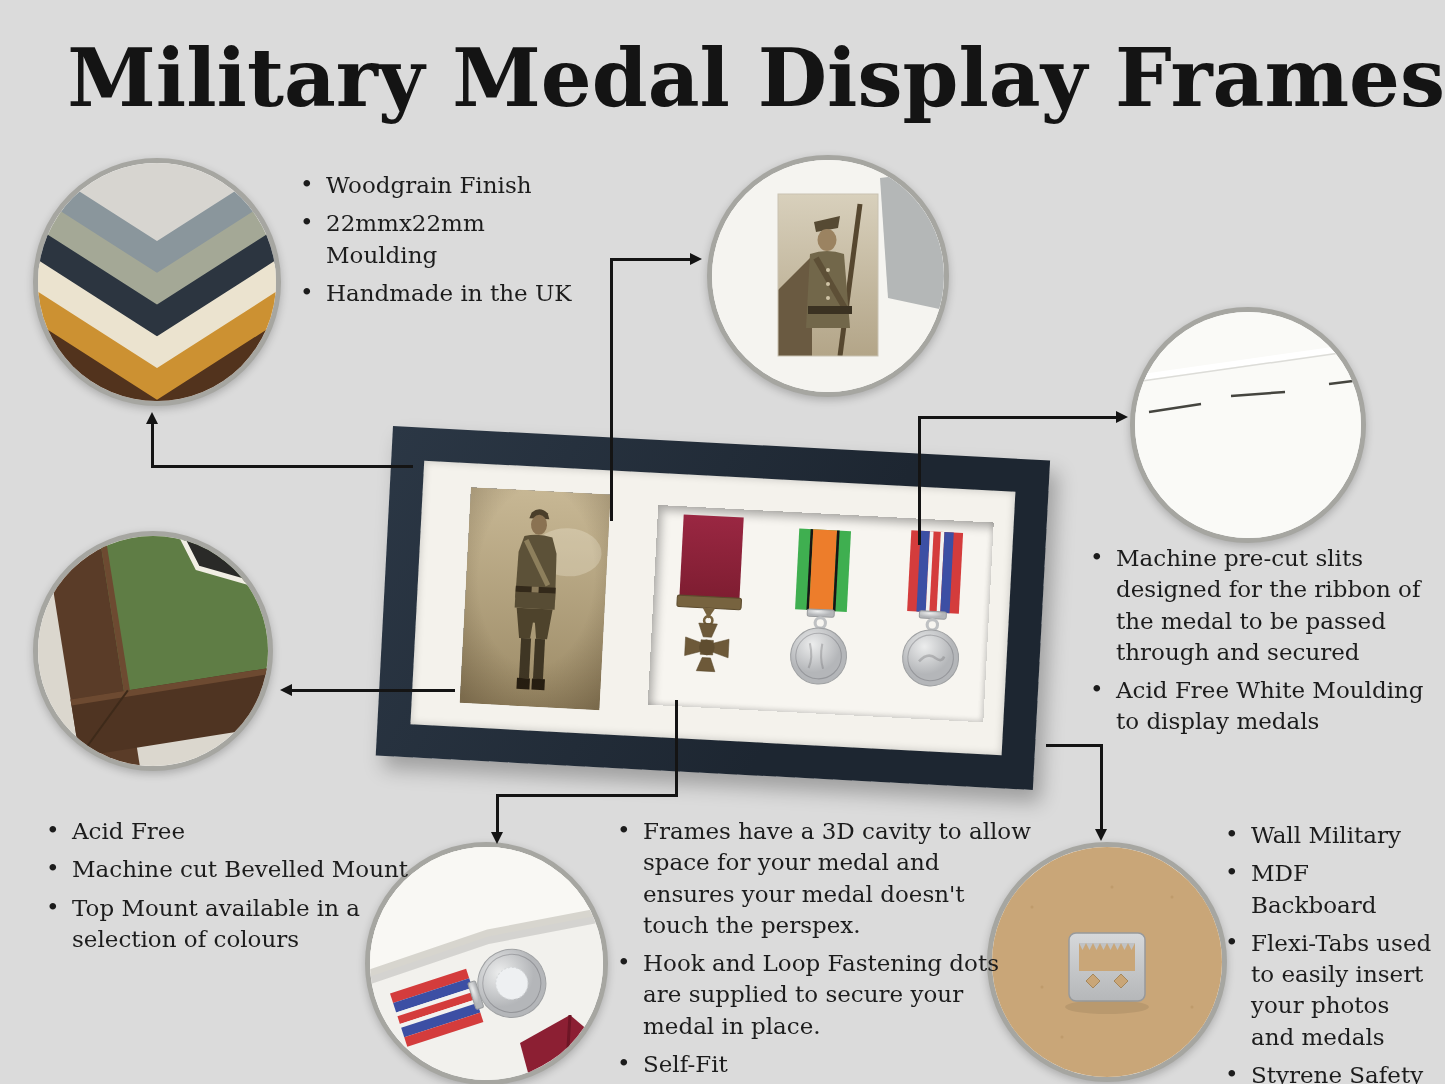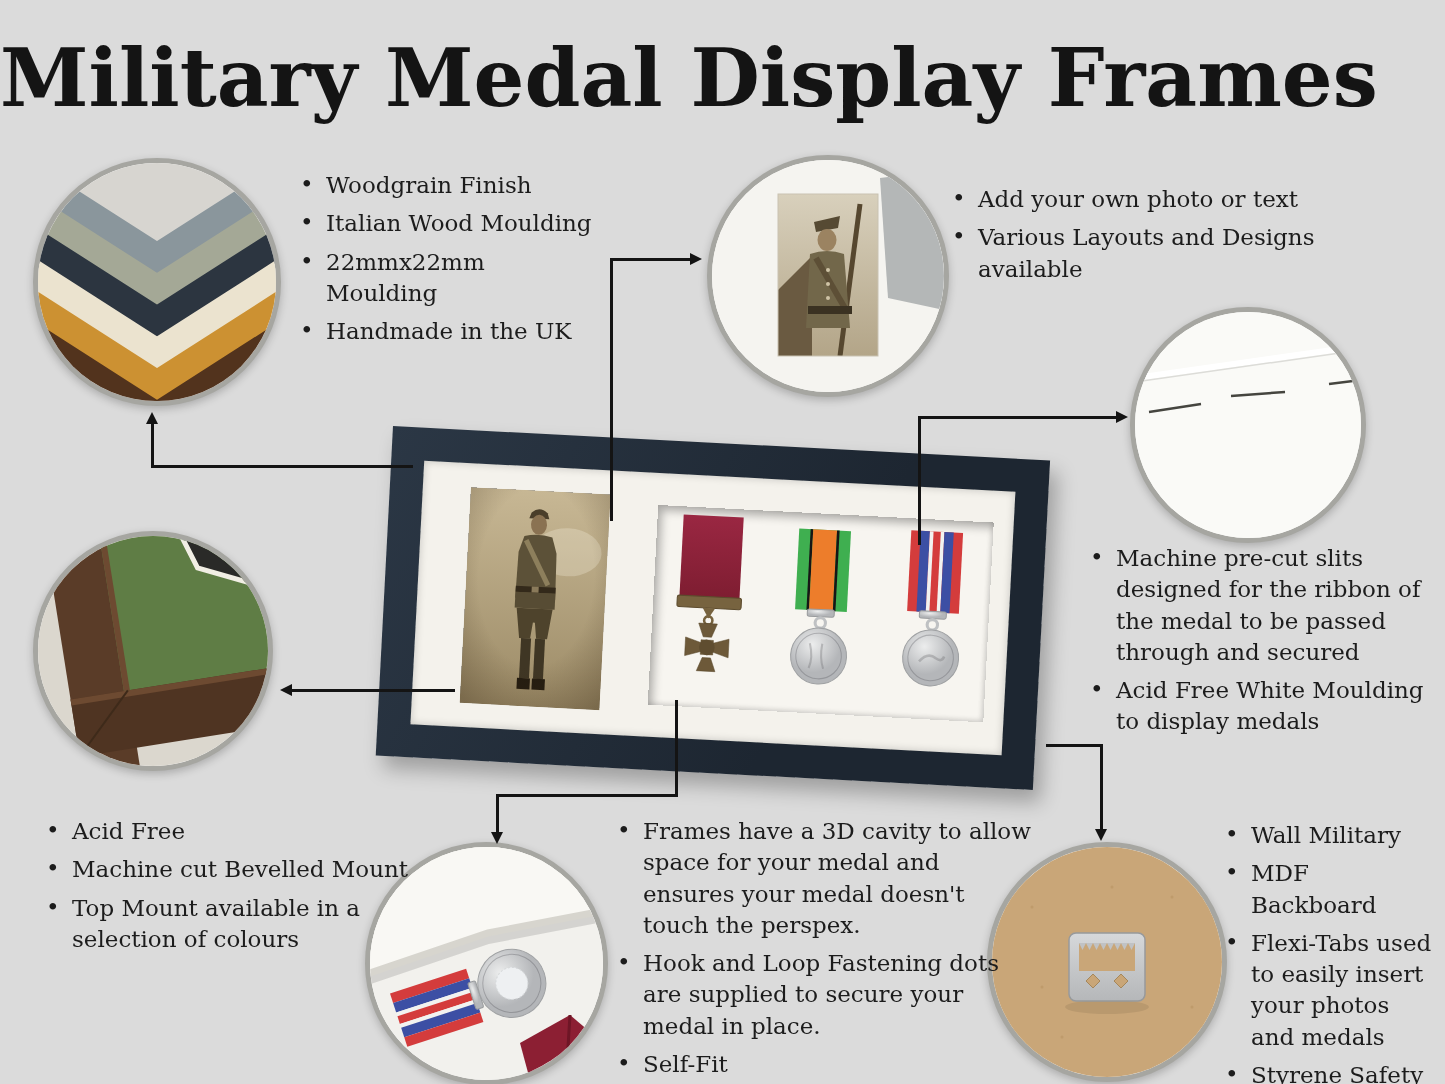--- a/index.html
+++ b/index.html
@@ -1,18 +1,18 @@
 <!DOCTYPE html>
 <html><head>
 <meta charset="utf-8">
 <style>
   html,body{margin:0;padding:0;}
   .canvas{position:relative;width:1445px;height:1084px;background:#dbdbdb;overflow:hidden;
           font-family:"DejaVu Serif",serif;color:#1c1c1c;}
-  .title{position:absolute;top:36px;left:0;width:100%;text-align:left;
+  .title{position:absolute;top:36px;left:0;width:100%;text-align:right;
          font-size:80px;font-weight:700;letter-spacing:0px;color:#141414;line-height:1.05;}
   
   .circle{position:absolute;border-radius:50%;border:5px solid #a6a6a1;overflow:hidden;
           background:#fff;box-shadow:0 3px 8px rgba(0,0,0,.22);}
   .circle svg{display:block;width:100%;height:100%;}
   
   .bullets{position:absolute;margin:0;padding:0;list-style:none;font-size:23px;line-height:1.36;}
   .bullets li{position:relative;padding-left:30px;margin-bottom:7px;}
   .bullets li::before{content:"\2022";position:absolute;left:4px;top:-1px;}
   
@@ -300,29 +300,24 @@
   <div class="seg h" style="left:496px;top:794px;width:182px"></div>
   <div class="seg v" style="left:496px;top:794px;height:40px"></div>
   <div class="ah down" style="left:491px;top:832px"></div>
 
   <div class="seg h" style="left:1046px;top:744px;width:57px"></div>
   <div class="seg v" style="left:1100px;top:744px;height:87px"></div>
   <div class="ah down" style="left:1095px;top:829px"></div>
 
   <ul class="bullets" style="left:296px;top:170px;width:300px">
     <li>Woodgrain Finish</li>
-    <li>Italian Wood Moulding</li>
     <li>22mmx22mm Moulding</li>
     <li>Handmade in the UK</li>
   </ul>
 
-  <ul class="bullets" style="left:948px;top:184px;width:380px">
-    <li>Add your own photo or text</li>
-    <li>Various Layouts and Designs available</li>
-  </ul>
 
   <ul class="bullets" style="left:1086px;top:543px;width:350px">
     <li>Machine pre-cut slits designed for the ribbon of the medal to be passed through and secured</li>
     <li>Acid Free White Moulding to display medals</li>
   </ul>
 
   <ul class="bullets" style="left:42px;top:816px;width:380px">
     <li>Acid Free</li>
     <li>Machine cut Bevelled Mount</li>
     <li>Top Mount available in a selection of colours</li>

